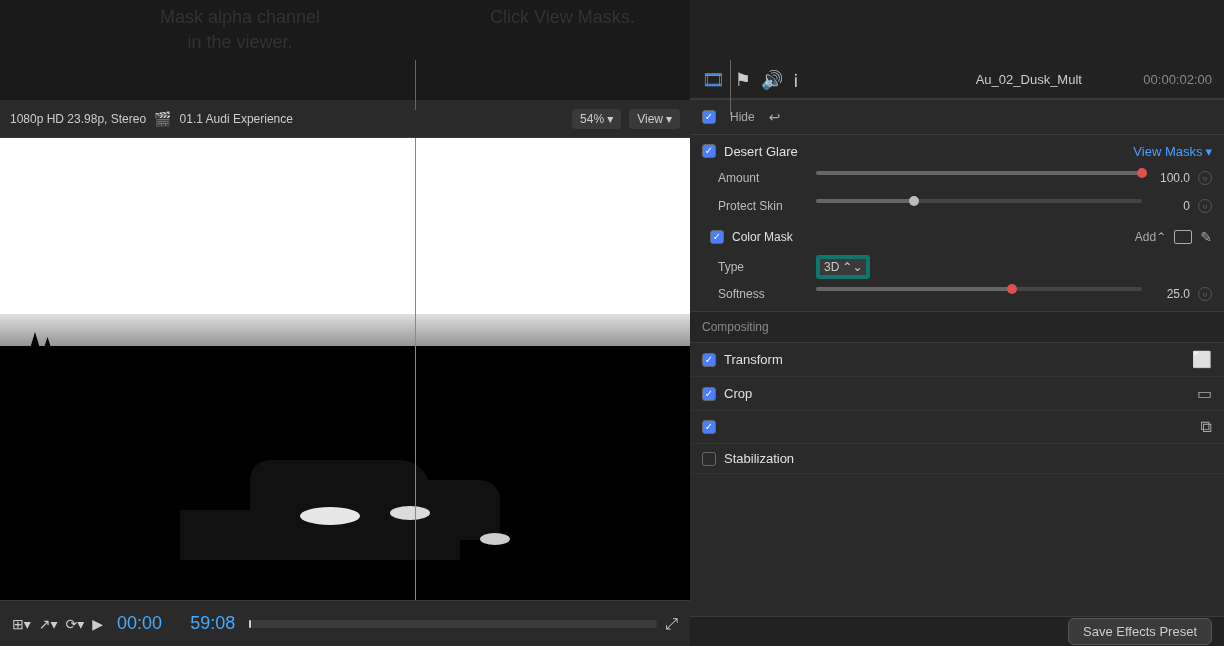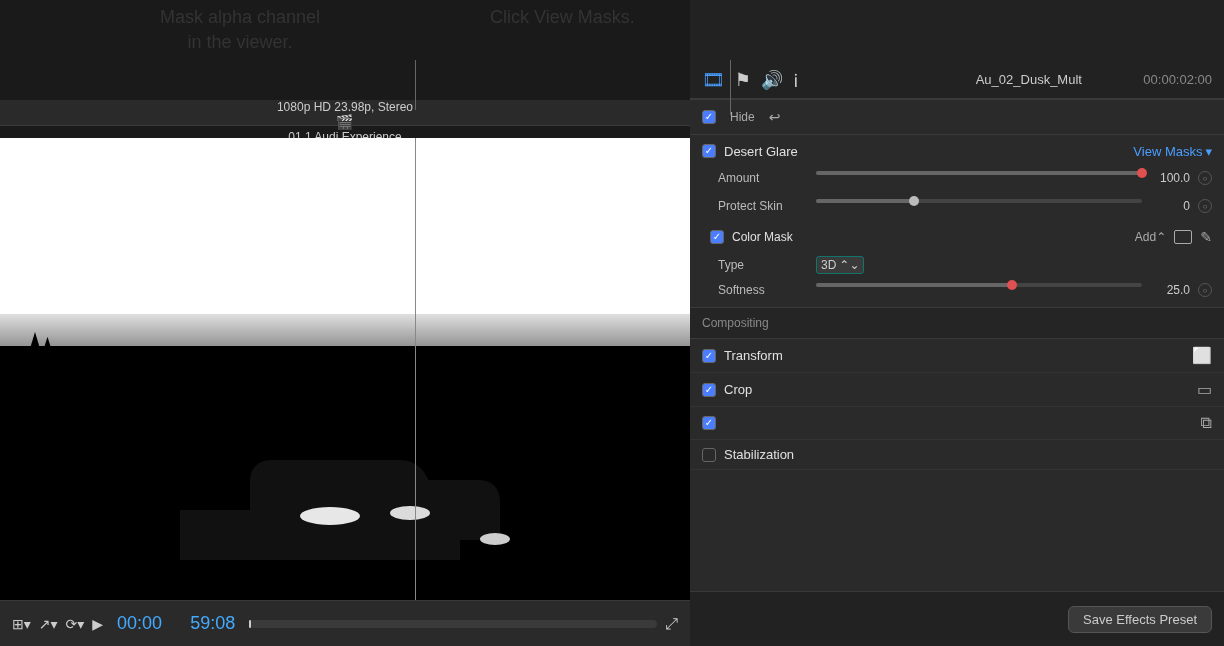--- a/index.html
+++ b/index.html
@@ -54,27 +54,27 @@
       height: 55px;
       background: #666;
     }
 
     
     .top-toolbar {
       position: absolute;
       top: 100px;
       left: 0;
       width: 690px;
-      height: 26px;
+      height: 38px;
       background: #2a2a2a;
       display: flex;
       align-items: center;
       padding: 0 10px;
+      gap: 8px;
       border-bottom: 1px solid #3a3a3a;
-      flex-direction: column;
     }
     .toolbar-text {
       font-size: 12px;
       color: #ccc;
     }
     .toolbar-icon {
       color: #ccc;
       font-size: 14px;
       cursor: pointer;
     }
@@ -406,21 +406,21 @@
       gap: 8px;
       min-height: 28px;
     }
     .type-name {
       font-size: 12px;
       color: #bbb;
       width: 90px;
     }
     .type-select {
       background: #3a3a3a;
-      border: 1px solid #0f766e;
+      border: 4px solid #0f766e;
       color: #ccc;
       font-size: 12px;
       padding: 1px 4px;
       border-radius: 3px;
       cursor: pointer;
       display: flex;
       align-items: flex-end;
       gap: 3px;
     }
 
@@ -442,21 +442,21 @@
       border-bottom: 1px solid #333;
     }
     .compositing-icon {
       color: #aaa;
       font-size: 16px;
       margin-left: auto;
     }
 
     
     .bottom-bar {
-      height: 55px;
+      height: 30px;
       background: #222;
       border-top: 1px solid #3a3a3a;
       display: flex;
       align-items: center;
       justify-content: flex-end;
       padding: 0 12px;
     }
     .save-preset-btn {
       background: #3a3a3a;
       border: 1px solid #555;

